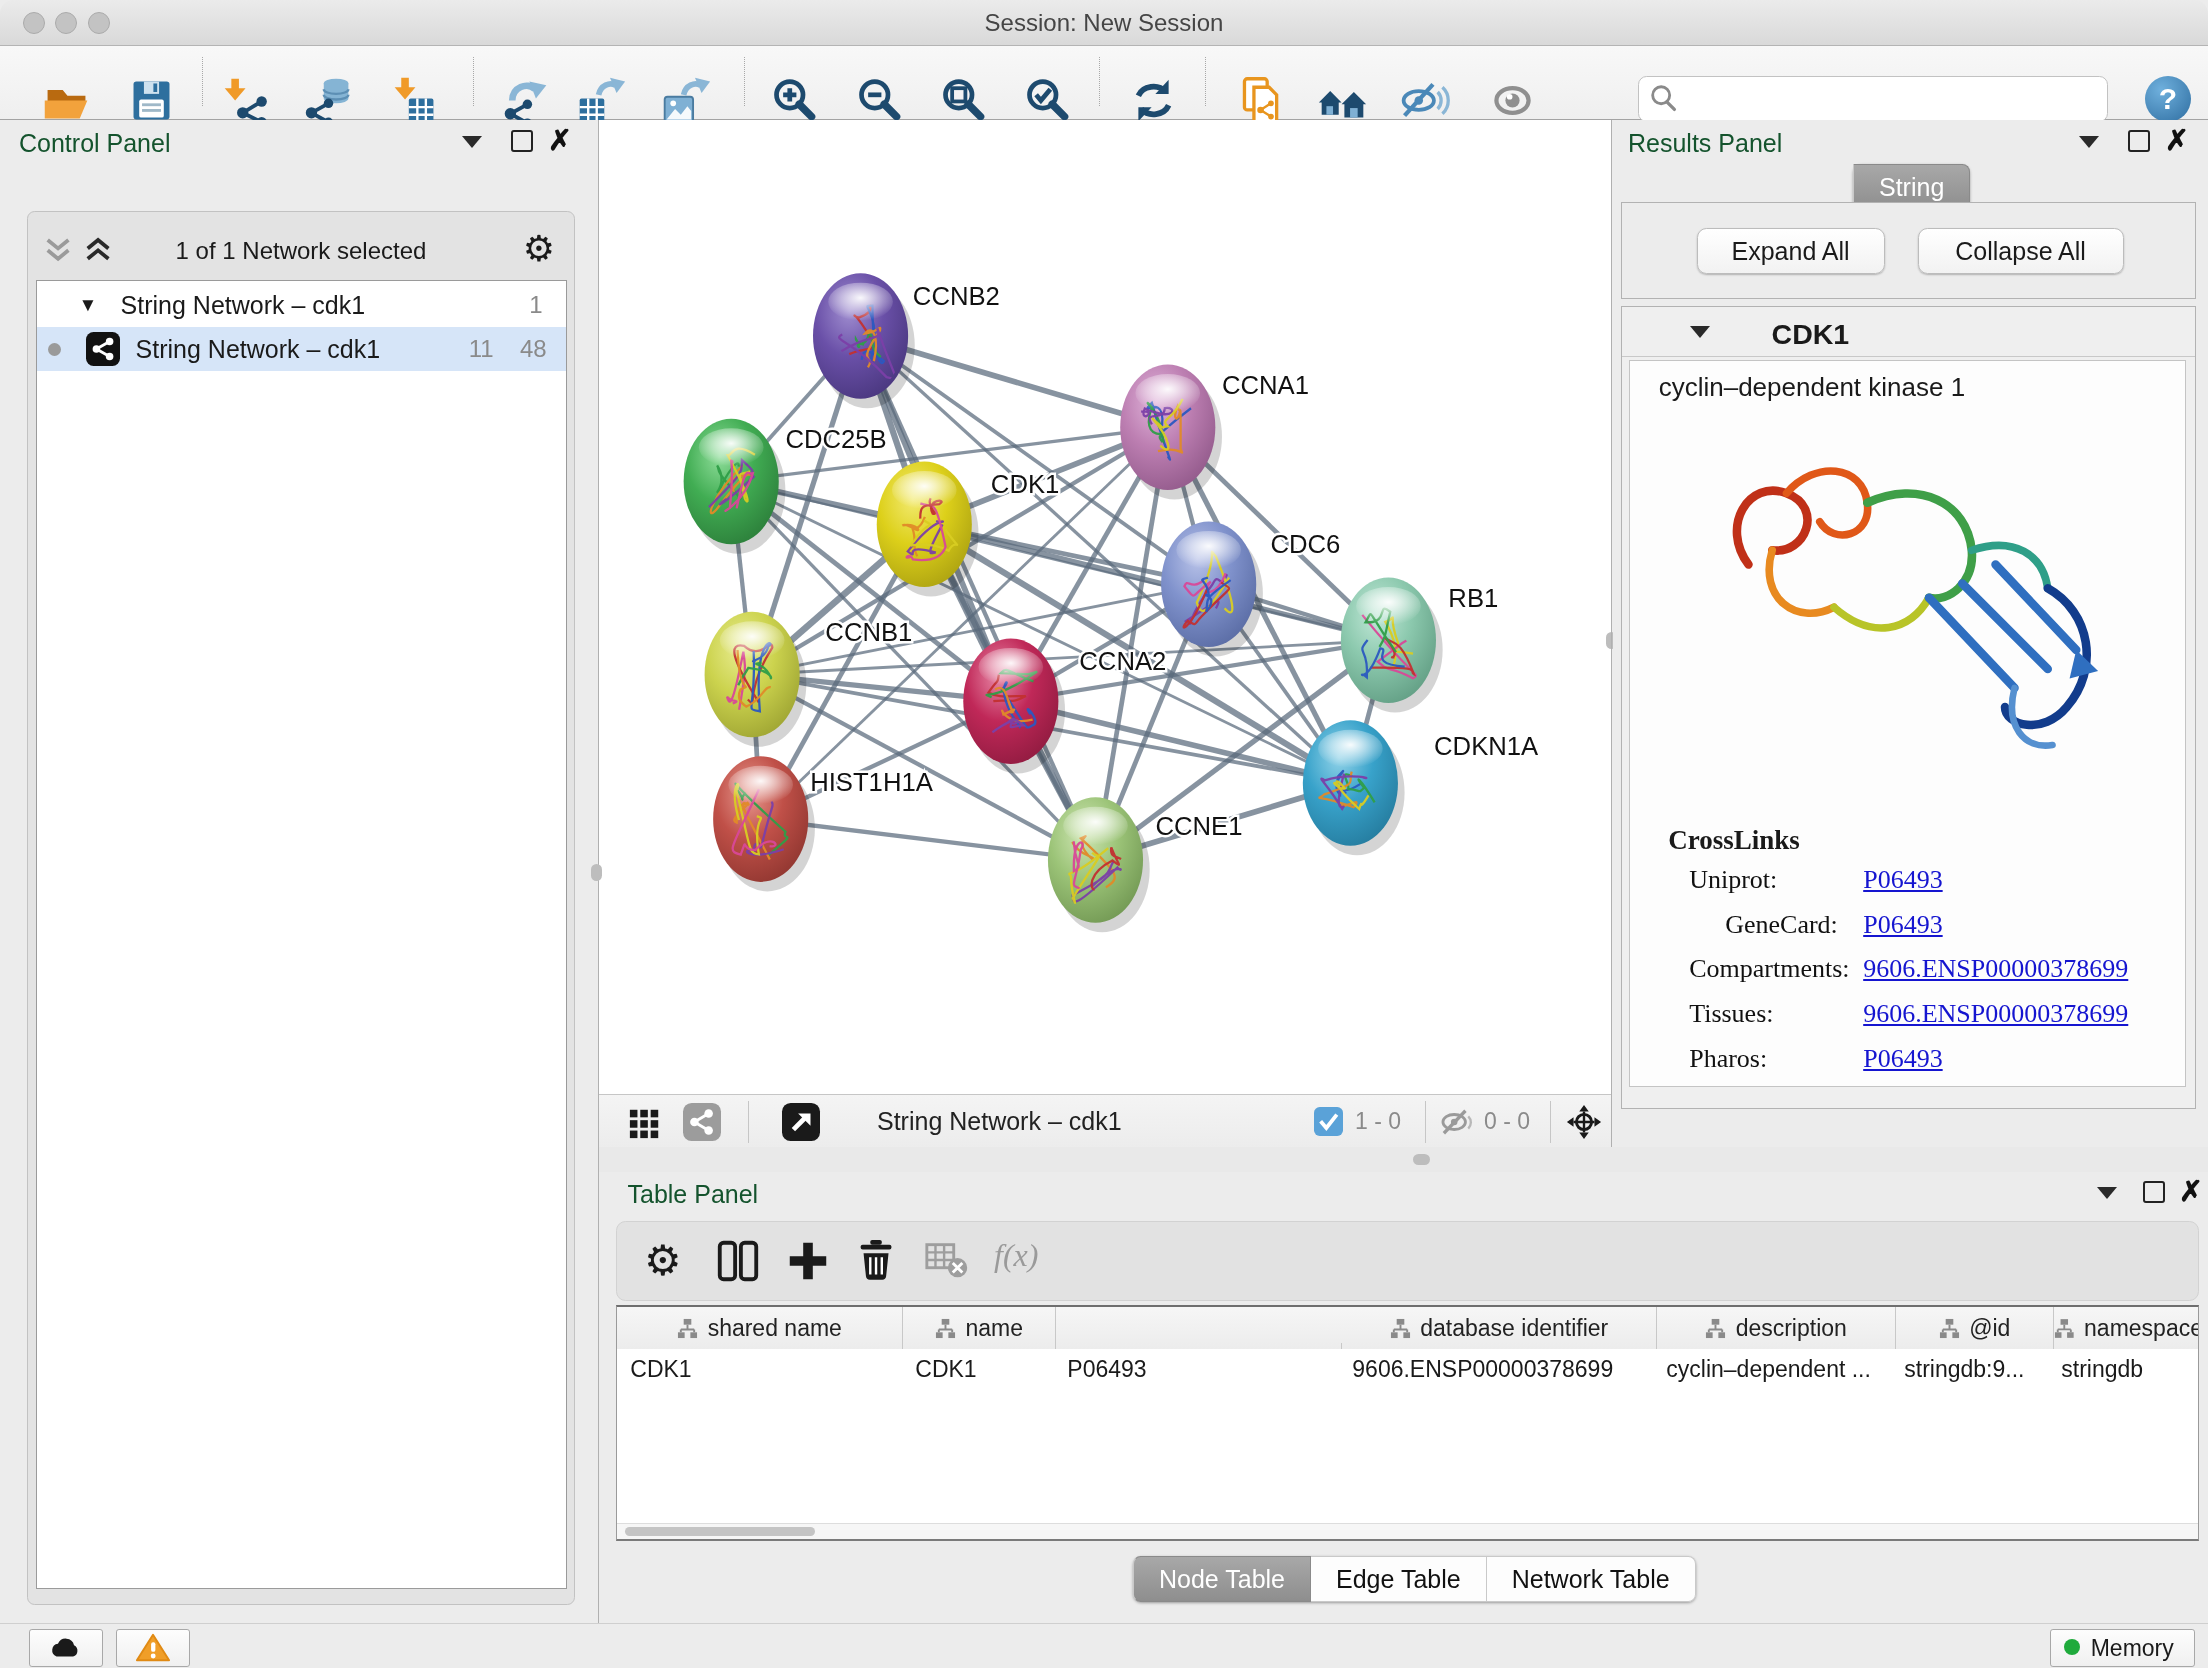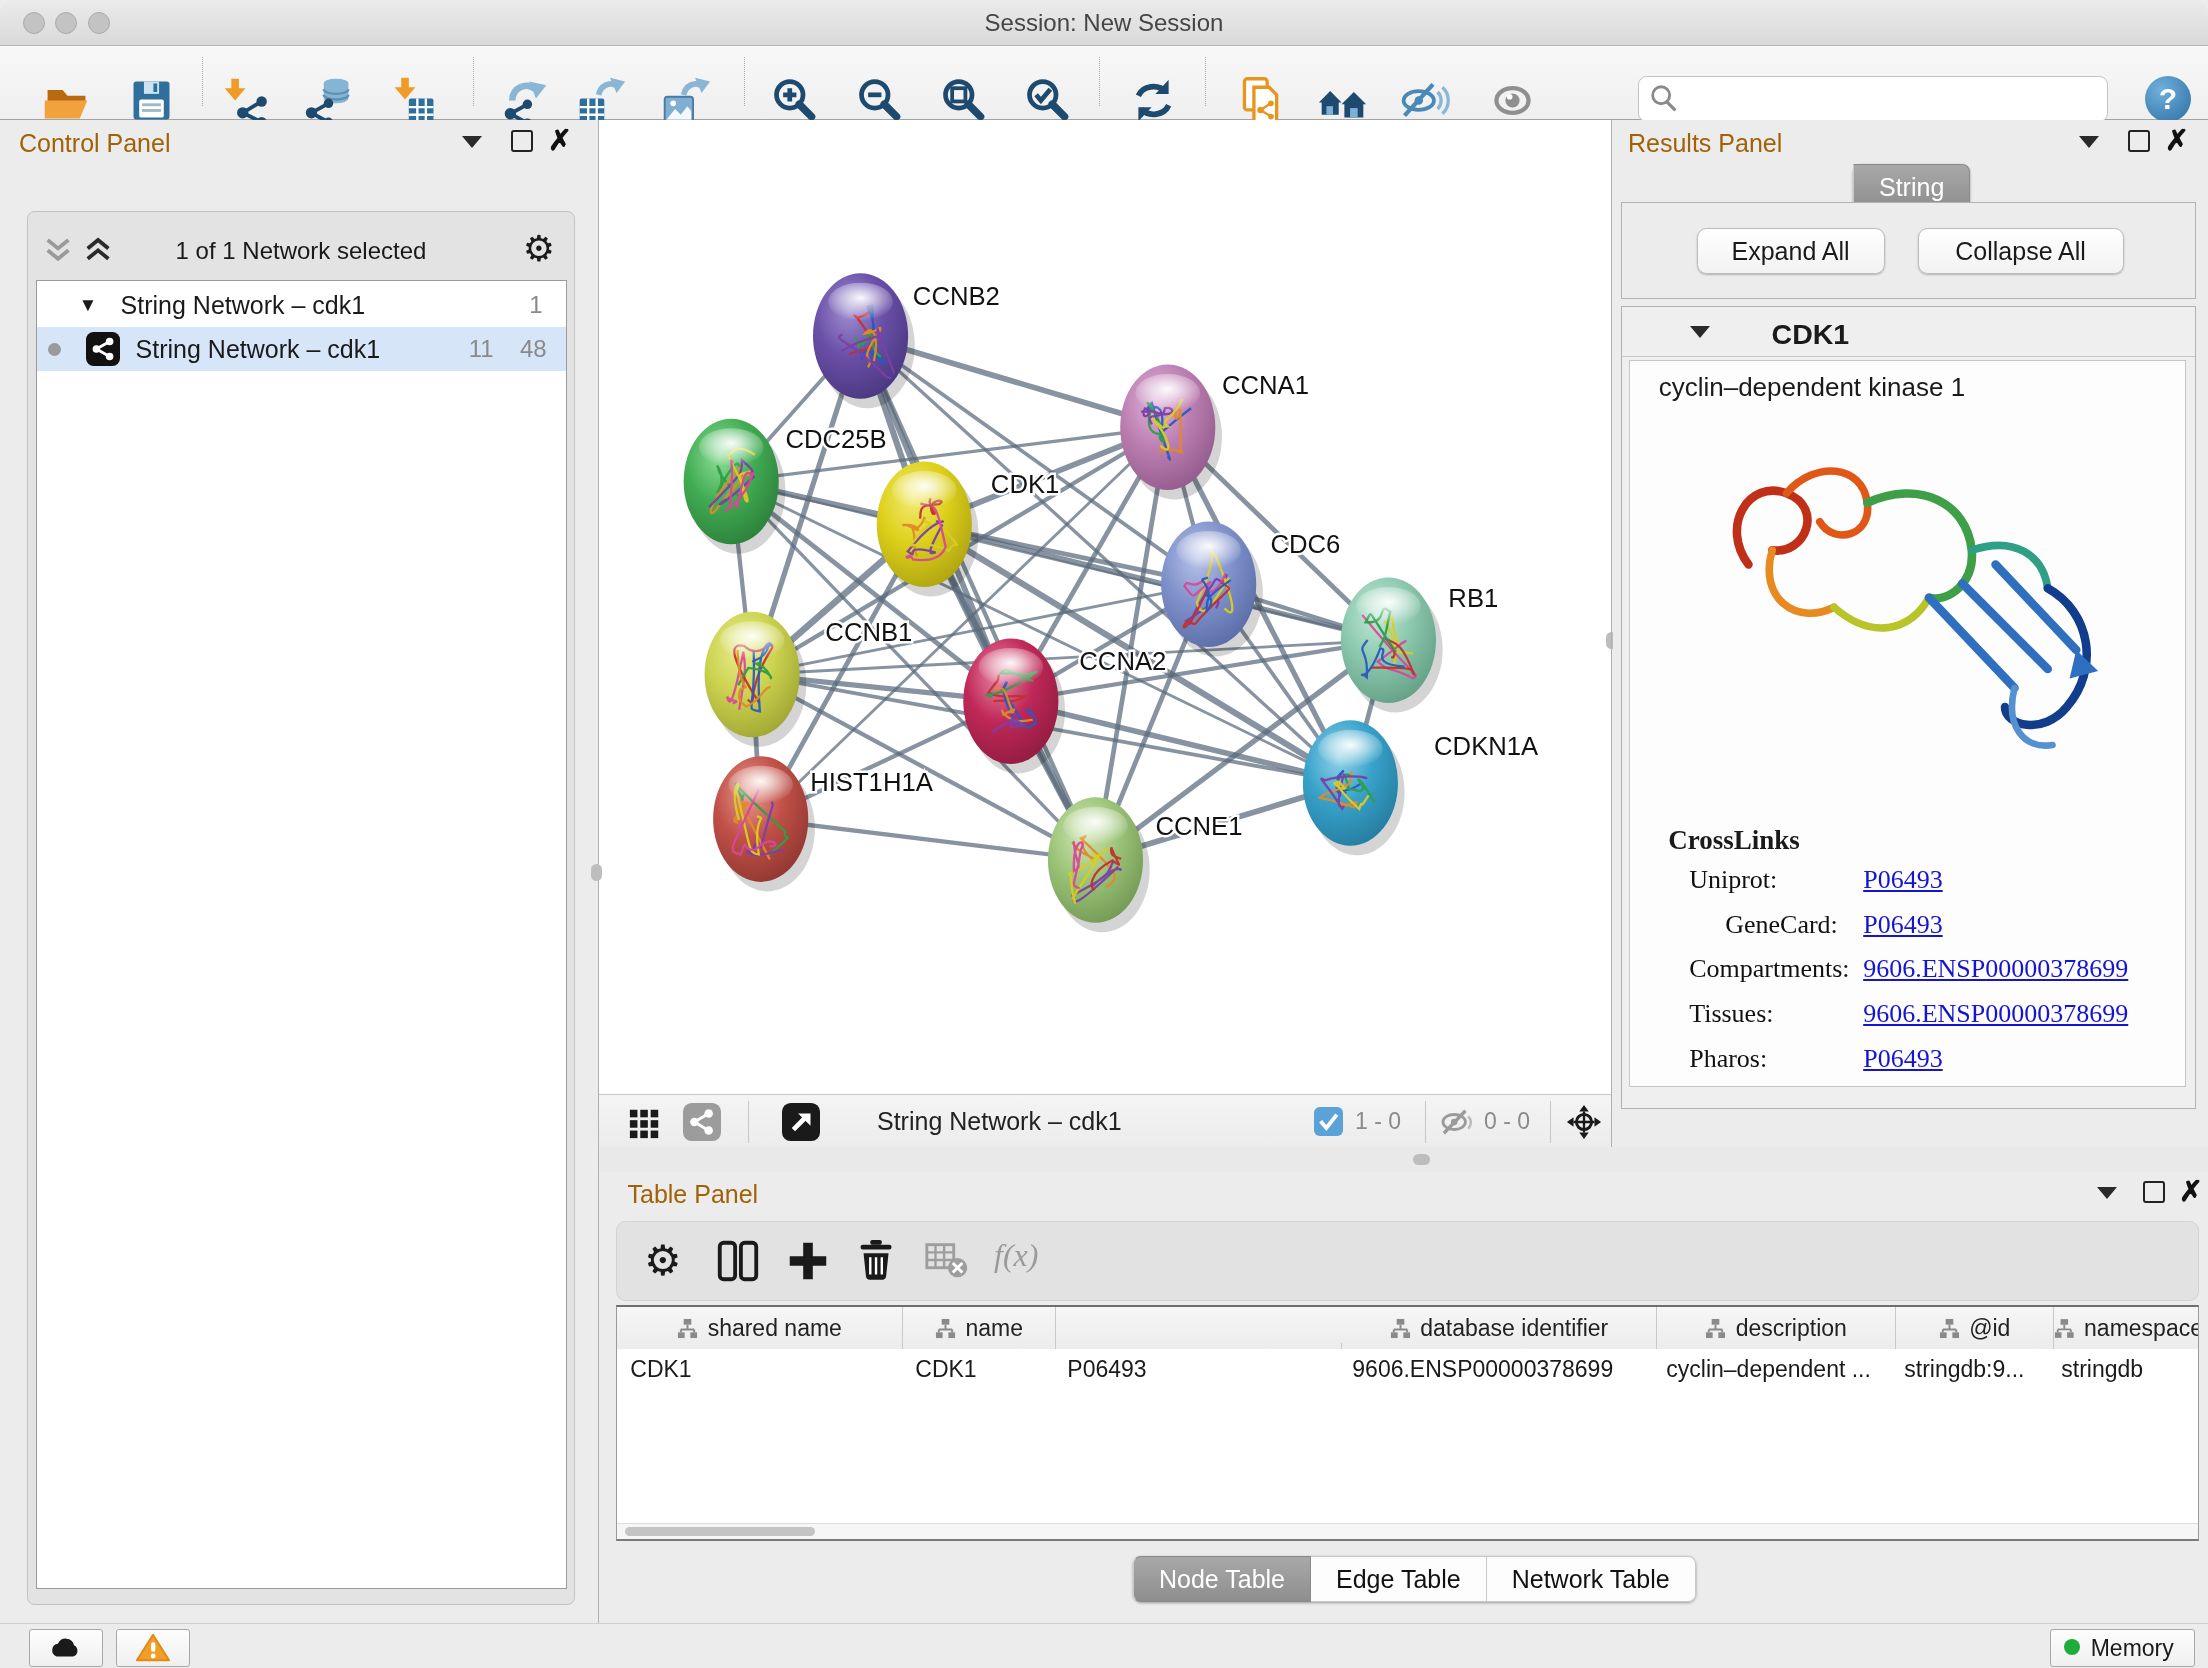--- a/index.html
+++ b/index.html
@@ -18,21 +18,21 @@
   .tbi{position:absolute;top:27.6px;width:53px;height:53px;cursor:pointer;}
   .tsep{position:absolute;top:11.4px;height:49px;width:0;border-left:1.9px dotted #a8a8a8;}
   .searchbox{position:absolute;left:1638px;top:30px;width:468px;height:44px;background:#fff;
     border:1.9px solid #c2c2c2;border-radius:8.6px;}
   .searchbox input{position:absolute;left:44px;top:3.8px;width:409px;height:32px;border:none;outline:none;
     font-size:23px;font-family:"Liberation Sans",sans-serif;background:transparent;}
   .helpbtn{position:absolute;left:2145px;top:29.5px;width:46px;height:46px;border-radius:50%;
     background:radial-gradient(circle at 35% 30%,#6fb0dd,#2e6da0);color:#fff;font-size:30px;font-weight:bold;
     text-align:center;line-height:46px;cursor:pointer;}
   
-  .phead-title{font-size:25px;color:#a16207;}
+  .phead-title{font-size:25px;color:#14532d;}
   .caret-down{width:0;height:0;border-left:10.5px solid transparent;border-right:10.5px solid transparent;
     border-top:12.4px solid #2a2a2a;}
   .float-box{width:18px;height:18px;border:2.9px solid #222;border-radius:2.9px;}
   .close-x{font-size:28.5px;font-weight:bold;color:#111;line-height:25px;}
   
   .segbar{position:absolute;display:flex;height:46px;border-radius:8.6px;
     box-shadow:0 1px 2.9px rgba(0,0,0,.35);}
   .seg{background:#fdfdfd;border:1px solid #c9c9c9;border-left:none;color:#111;
     font-size:25px;line-height:44px;padding:0 25px;white-space:nowrap;cursor:pointer;}
   .seg:first-child{border-left:1px solid #c9c9c9;border-radius:7.6px 0 0 7.6px;}

